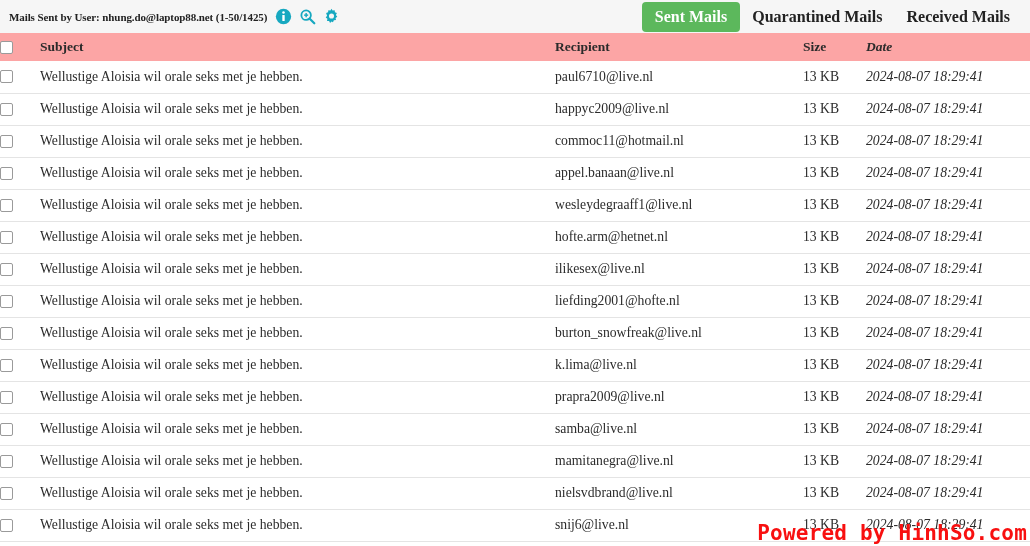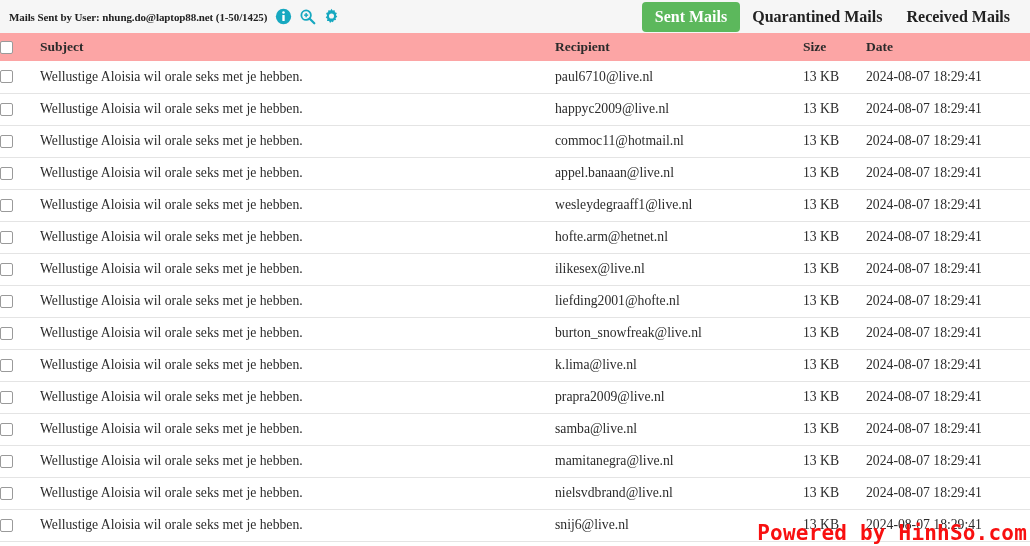--- a/index.html
+++ b/index.html
@@ -121,21 +121,21 @@
     border: 1px solid #9a9a9a;
     border-radius: 2px;
     background: #ffffff;
     display: block;
     margin: 0;
     cursor: pointer;
   }
   .subj-cell  { padding-left: 6px; }
   .recip-cell { padding-left: 8px; }
   .size-cell  { padding-left: 8px; }
-  .date-cell  { padding-left: 8px; }
+  .date-cell  { padding-left: 8px; font-style: italic; }
 
   thead .subj-cell  { padding-left: 6px; }
   thead .recip-cell { padding-left: 8px; }
   thead .size-cell  { padding-left: 8px; }
   thead .date-cell  { padding-left: 8px; }
 
   
   .watermark {
     position: absolute;
     right: 3px;

